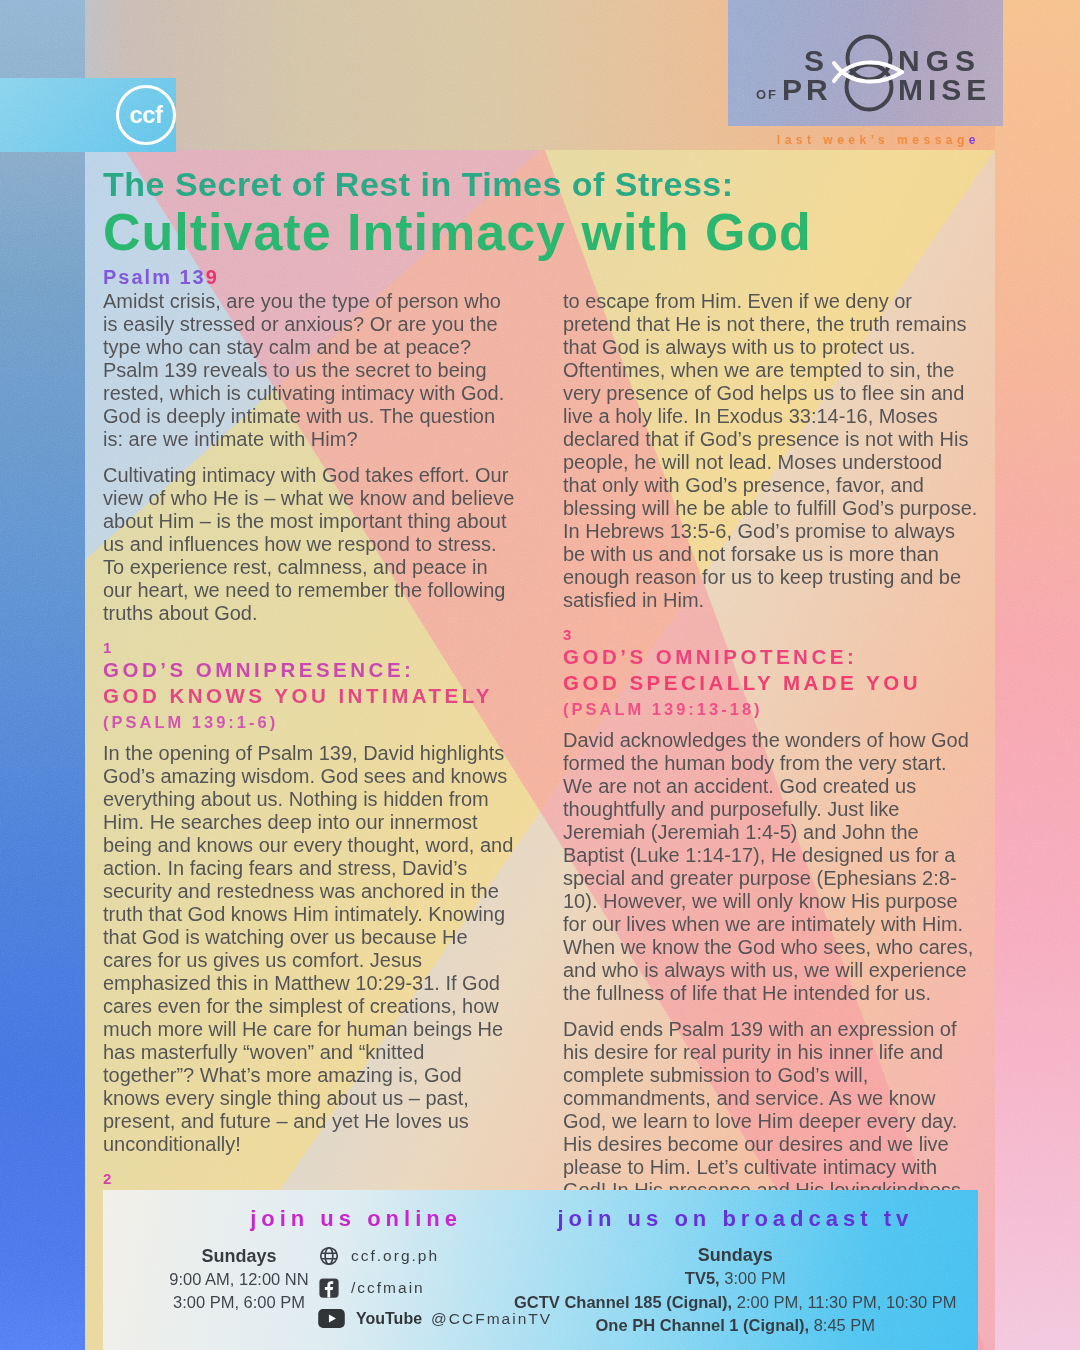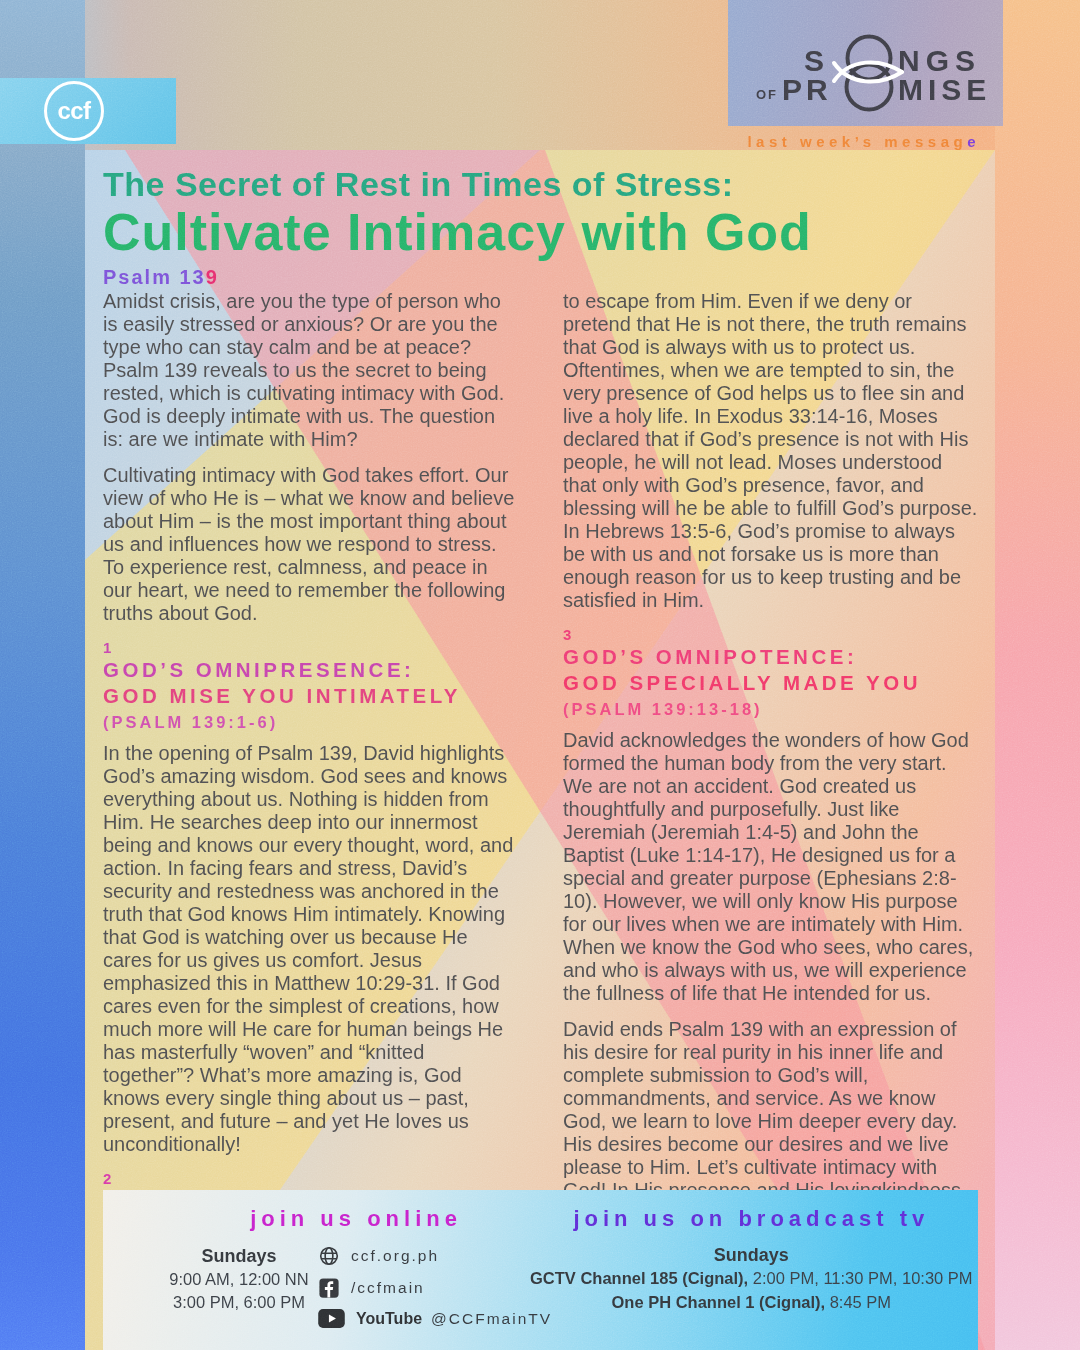--- a/index.html
+++ b/index.html
@@ -15,33 +15,33 @@
     clip-path:polygon(540px 150px,995px 150px,170px 1350px,85px 1350px,85px 560px);}
   .band-pink{position:absolute;inset:0;z-index:2;background:rgba(246,148,158,0.60);
     clip-path:polygon(125px 150px,545px 150px,985px 1350px,878px 1350px);}
   .edge-left{position:absolute;left:0;top:0;width:85px;height:1350px;z-index:3;
     background:linear-gradient(180deg,#8fb4d4 0%,#87aac8 10%,#6f9cc6 22%,#5e8fd0 42%,#4b7dd9 62%,#4371e2 80%,#4a74ec 93%,#527cf4 100%);}
   .edge-right{position:absolute;right:0;top:0;width:85px;height:1350px;z-index:3;
     background:linear-gradient(180deg,#f6c089 0%,#f6b292 26%,#f7a4ab 48%,#f7a9bd 70%,#f5bbd2 90%,#f2c6dc 100%);}
   .grain{position:absolute;inset:0;z-index:40;pointer-events:none;mix-blend-mode:overlay;opacity:.28;}
 
   
-  .ccf-badge{position:absolute;left:0;top:78px;width:176px;height:66px;z-index:5;
+  .ccf-badge{position:absolute;left:0;top:78px;width:176px;height:74px;z-index:5;
     background:linear-gradient(135deg,#86d2ee 0%,#5fc2e8 100%);
-    display:flex;align-items:center;justify-content:flex-start;}
+    display:flex;align-items:center;justify-content:flex-end;}
   .ccf-circle{width:54px;height:54px;border:3px solid #ffffff;border-radius:50%;
     display:flex;align-items:center;justify-content:center;margin-left:44px;}
   .ccf-circle span{color:#fff;font-weight:bold;font-size:24px;letter-spacing:-.5px;}
 
   .sop-panel{position:absolute;left:728px;top:0;width:275px;height:126px;z-index:5;
     background:linear-gradient(100deg,#96a9cf 0%,#a0a2c4 45%,#aea1bd 75%,#b3a7bc 100%);}
   .sop-panel svg{display:block;}
 
   .tagline{position:absolute;right:100px;top:133px;z-index:5;
-    font-size:15px;font-weight:bold;letter-spacing:4.5px;color:#ef8338;white-space:nowrap;}
+    font-size:12px;font-weight:bold;letter-spacing:4.5px;color:#ef8338;white-space:nowrap;}
   .tagline .tail{color:#7a3fd8;}
 
   
   .title-block{position:absolute;left:103px;top:165px;z-index:5;width:880px;}
   .kicker{font-size:34px;font-weight:bold;color:#27a47e;letter-spacing:.5px;line-height:38px;}
   .main-title{font-size:52px;font-weight:bold;color:#28b269;letter-spacing:1px;line-height:54px;margin-top:2px;}
   .scripture{font-size:20px;font-weight:bold;color:#7a52d8;letter-spacing:2px;margin-top:7px;}
   .scripture .tail{color:#e62f6e;}
 
   
@@ -64,21 +64,21 @@
   .online{position:absolute;left:57px;top:16px;}
   .online .f-heading{color:#c623cb;}
   .online-grid{display:flex;margin-top:13px;}
   .sched{width:158px;color:#3a3f46;}
   .sched .day{font-size:18px;font-weight:bold;line-height:23px;color:#34383d;}
   .sched .t{font-size:16.5px;line-height:23px;}
   .links .link-row{display:flex;align-items:center;margin-bottom:10px;}
   .links .link-row svg{flex:0 0 auto;margin-right:11px;}
   .link-text{font-size:15.5px;letter-spacing:2px;color:#35393e;white-space:nowrap;}
   .yt-brand{font-size:16px;font-weight:bold;letter-spacing:0;color:#2e3134;margin-right:9px;}
-  .broadcast{position:absolute;left:427px;top:16px;color:#3a3f46;}
+  .broadcast{position:absolute;left:411px;top:16px;color:#3a3f46;}
   .broadcast .f-heading{color:#5f2ed6;}
   .broadcast .day{font-size:18px;font-weight:bold;line-height:23px;margin-top:12px;color:#34383d;}
   .b-row{font-size:16.5px;line-height:23.5px;white-space:nowrap;}
   .b-row .ch{font-weight:bold;color:#34383d;}
 </style>
 </head>
 <body>
 
 <div class="page">
 
@@ -120,21 +120,21 @@
     <div class="main-title">Cultivate Intimacy with God</div>
     <div class="scripture"><span>Psalm 13</span><span class="tail">9</span></div>
   </div>
 
   <div class="col col-left">
     <p>Amidst crisis, are you the type of person who is easily stressed or anxious? Or are you the type who can stay calm and be at peace? Psalm 139 reveals to us the secret to being rested, which is cultivating intimacy with God. God is deeply intimate with us. The question is: are we intimate with Him?</p>
     <p>Cultivating intimacy with God takes effort. Our view of who He is – what we know and believe about Him – is the most important thing about us and influences how we respond to stress. To experience rest, calmness, and peace in our heart, we need to remember the following truths about God.</p>
     <div class="section s1">
       <div class="sec-num">1</div>
       <div class="sec-line l1">GOD’S OMNIPRESENCE:</div>
-      <div class="sec-line l2">GOD MISE YOU INTIMATELY</div>
+      <div class="sec-line l2">GOD KNOWS YOU INTIMATELY</div>
       <div class="sec-ref">(PSALM 139:1-6)</div>
     </div>
     <p>In the opening of Psalm 139, David highlights God’s amazing wisdom. God sees and knows everything about us. Nothing is hidden from Him. He searches deep into our innermost being and knows our every thought, word, and action. In facing fears and stress, David’s security and restedness was anchored in the truth that God knows Him intimately. Knowing that God is watching over us because He cares for us gives us comfort. Jesus emphasized this in Matthew 10:29-31. If God cares even for the simplest of creations, how much more will He care for human beings He has masterfully “woven” and “knitted together”? What’s more amazing is, God knows every single thing about us – past, present, and future – and yet He loves us unconditionally!</p>
     <div class="section s2">
       <div class="sec-num">2</div>
       <div class="sec-line l1">GOD’S OMNIPRESENCE:</div>
       <div class="sec-line l2">GOD IS ALWAYS WITH YOU</div>
       <div class="sec-ref">(PSALM 139:1-6)</div>
     </div>
     <p>God not just sees everything; He is always present and near to us. There is no place where we can run</p>
@@ -186,20 +186,21 @@
             <span class="yt-brand">YouTube</span>
             <span class="link-text">@CCFmainTV</span>
           </div>
         </div>
       </div>
     </div>
 
     <div class="broadcast">
       <div class="f-heading">join us on broadcast tv</div>
       <div class="day">Sundays</div>
+      <div class="b-row"><span class="ch">TV5,</span><span> 3:00 PM</span></div>
       <div class="b-row"><span class="ch">GCTV Channel 185 (Cignal),</span><span> 2:00 PM, 11:30 PM, 10:30 PM</span></div>
       <div class="b-row"><span class="ch">One PH Channel 1 (Cignal),</span><span> 8:45 PM</span></div>
     </div>
 
   </div>
 
   <svg class="grain" width="1080" height="1350">
     <filter id="grainF">
       <feTurbulence type="fractalNoise" baseFrequency="0.8" numOctaves="2" stitchTiles="stitch"></feTurbulence>
       <feColorMatrix type="saturate" values="0"></feColorMatrix>

